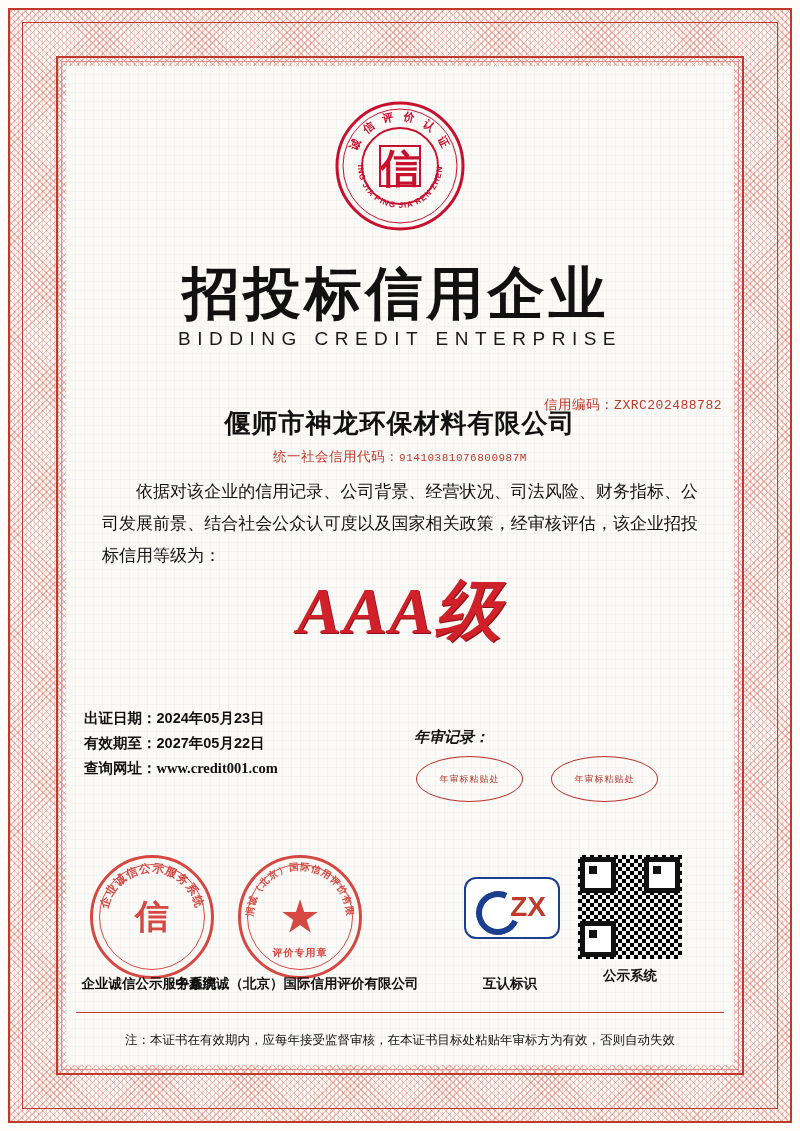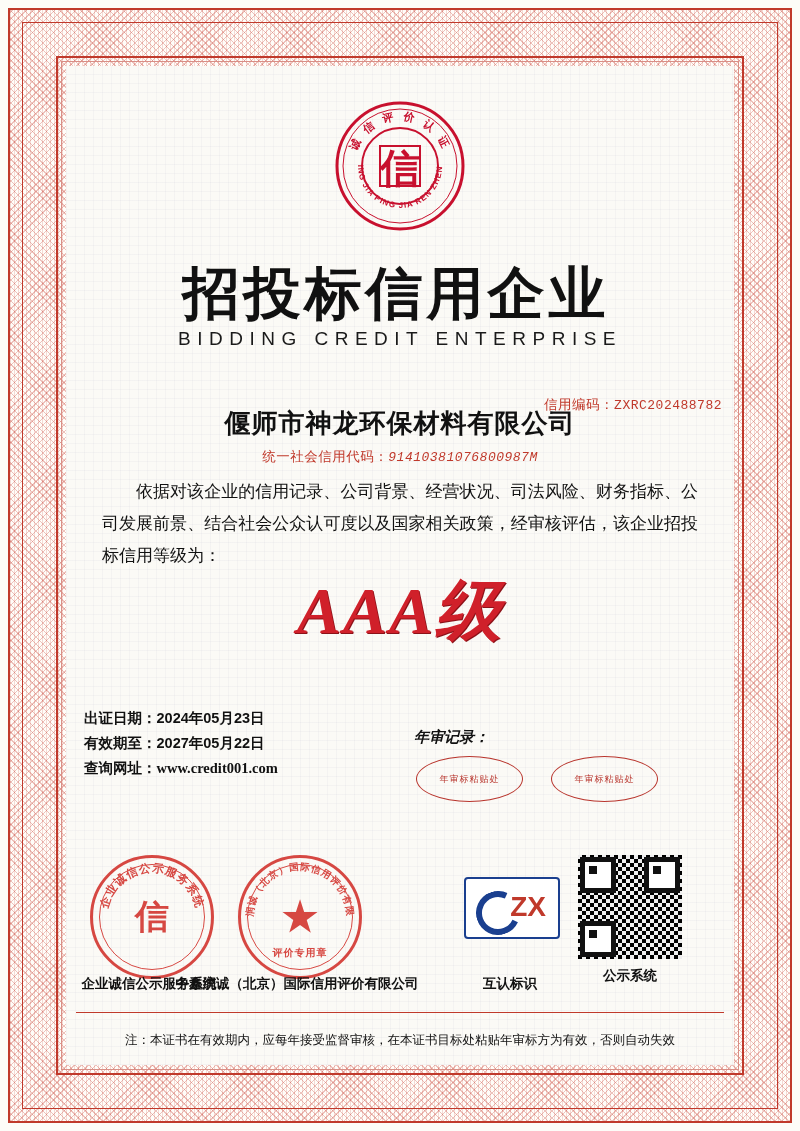--- a/index.html
+++ b/index.html
@@ -130,22 +130,21 @@
     position: absolute;
     top: 382px;
     left: 0; right: 0;
     text-align: center;
     font-size: 13.5px;
     color: #c0392b;
     letter-spacing: 0.5px;
   }
   .uscc .val {
     font-family: "Liberation Mono", "DejaVu Sans Mono", monospace;
-    font-size: 13px;
-    font-style: italic;
+    font-size: 11px;
   }
 
   .body-text {
     position: absolute;
     top: 410px;
     left: 36px;
     right: 36px;
     font-size: 17px;
     line-height: 32px;
     color: #111111;
@@ -274,21 +273,21 @@
     color: #d2302a;
     font-size: 40px;
     line-height: 1;
   }
 
   
   .mutual-logo {
     width: 92px;
     height: 58px;
     border: 2px solid #1a3f8f;
-    border-radius: 4px;
+    border-radius: 12px;
     position: relative;
     background: #ffffff;
   }
   .mutual-logo .c-shape {
     position: absolute;
     left: 10px; top: 12px;
     width: 32px; height: 32px;
     border: 6px solid #1a3f8f;
     border-right-color: transparent;
     border-radius: 50%;

